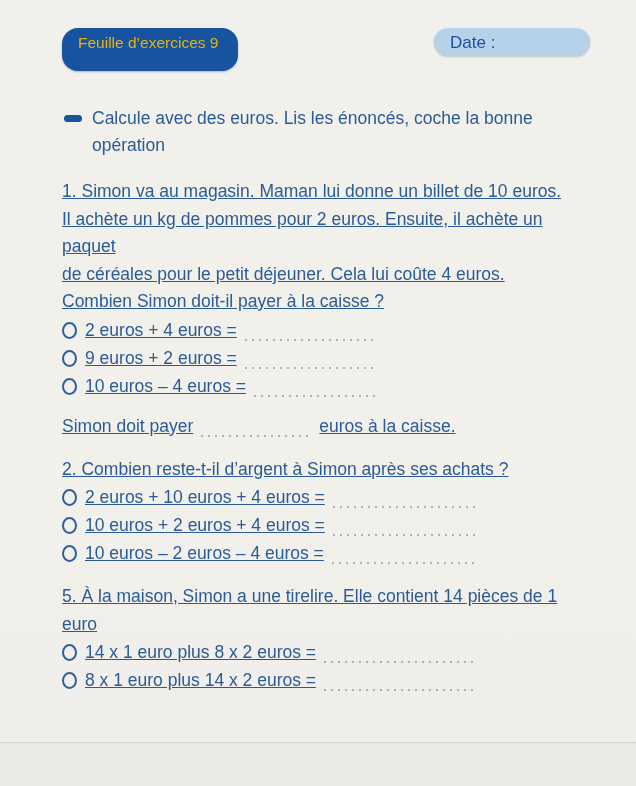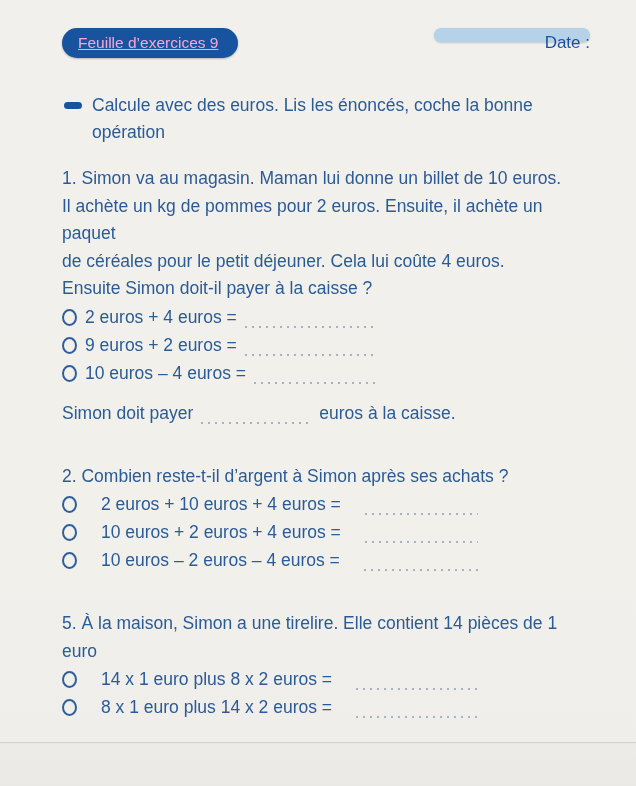--- a/index.html
+++ b/index.html
@@ -21,63 +21,61 @@
   }
   .page-bottom-edge {
     position: absolute; left: 0; top: 744px;
     width: 636px; height: 42px;
     background: linear-gradient(180deg, #ecebe7, #eae9e5);
   }
   
   .topbar { display: flex; justify-content: space-between; align-items: flex-start; }
   .badge {
     background: #17539e;
-    color: #f9a8d4;
+    color: #eab308;
     font-size: 15.5px;
     line-height: 30px;
     height: 30px;
-    padding: 0 20px 0 16px;
+    padding: 0 20px 13px 16px;
     border-radius: 16px;
     box-shadow: 0 1px 2px rgba(60,70,90,0.35);
     white-space: nowrap;
-    text-decoration: underline;
   }
   .date-pill {
     background: #b6d2e9;
     color: #1d509c;
-    width: 156px; height: 14px;
+    width: 156px; height: 28px;
     line-height: 30px;
     border-radius: 16px;
     padding-left: 16px;
     box-sizing: border-box;
     font-size: 17px;
     box-shadow: 0 1px 2px rgba(60,70,90,0.25);
-    text-align: right;
   }
   
   .instruction { display: flex; margin-top: 34px; }
   .dash {
     flex: none;
     width: 18px; height: 7px;
     border-radius: 4px;
     background: #17539e;
     margin: 10px 10px 0 2px;
   }
   .instr-text div { line-height: 27px; }
   
-  .exercise { margin-top: 19px; }
+  .exercise { margin-top: 19px; text-decoration: underline; }
   .statement div { line-height: 27.5px; }
   .option {
     display: flex;
     align-items: baseline;
     line-height: 28px;
     box-sizing: border-box;
   }
   .ex1 .option { width: 318px; }
-  .ex2 .option, .ex3 .option { width: 418px; gap: 16px; }
+  .ex2 .option, .ex3 .option { width: 418px; }
   .circle {
     flex: none;
     align-self: center;
     width: 11px; height: 13px;
     border: 2px solid #2f5f9a;
     border-radius: 50%;
     margin-right: 8px;
     margin-top: 1px;
   }
   .opt-text { white-space: nowrap; }
@@ -93,21 +91,21 @@
   }
   .answer-line {
     display: flex;
     align-items: center;
     margin-top: 12px;
     line-height: 28px;
   }
   .answer-line .leader { flex: none; width: 108px; margin-right: 10px; }
   .ex2 .answer-line .leader { width: 92px; }
   .answer-line span { white-space: nowrap; }
-  .mt-sec { margin-top: 36px; }
+  .mt-sec { margin-top: 16px; }
 </style>
 </head>
 <body>
 
 <div class="paper">
 
   <div class="topbar">
     <div class="badge">Feuille d’exercices  9</div>
     <div class="date-pill">
       <span>Date :</span>
@@ -119,21 +117,21 @@
     <div class="instr-text">
       <div>Calcule avec des euros. Lis les énoncés, coche la bonne opération</div>
     </div>
   </div>
 
   <section class="exercise ex1">
     <div class="statement">
       <div>1. Simon va au magasin. Maman lui donne un billet de 10 euros.</div>
       <div>Il achète un kg de pommes pour 2 euros. Ensuite, il achète un paquet</div>
       <div>de céréales pour le petit déjeuner. Cela lui coûte 4 euros.</div>
-      <div>Ensuite Simon doit-il payer à la caisse ?</div>
+      <div>Combien Simon doit-il payer à la caisse ?</div>
     </div>
     <div class="options">
       <div class="option">
         <span class="circle"></span>
         <span class="opt-text">2 euros + 4 euros =</span>
         <span class="leader"></span>
       </div>
       <div class="option">
         <span class="circle"></span>
         <span class="opt-text">9 euros + 2 euros =</span>

